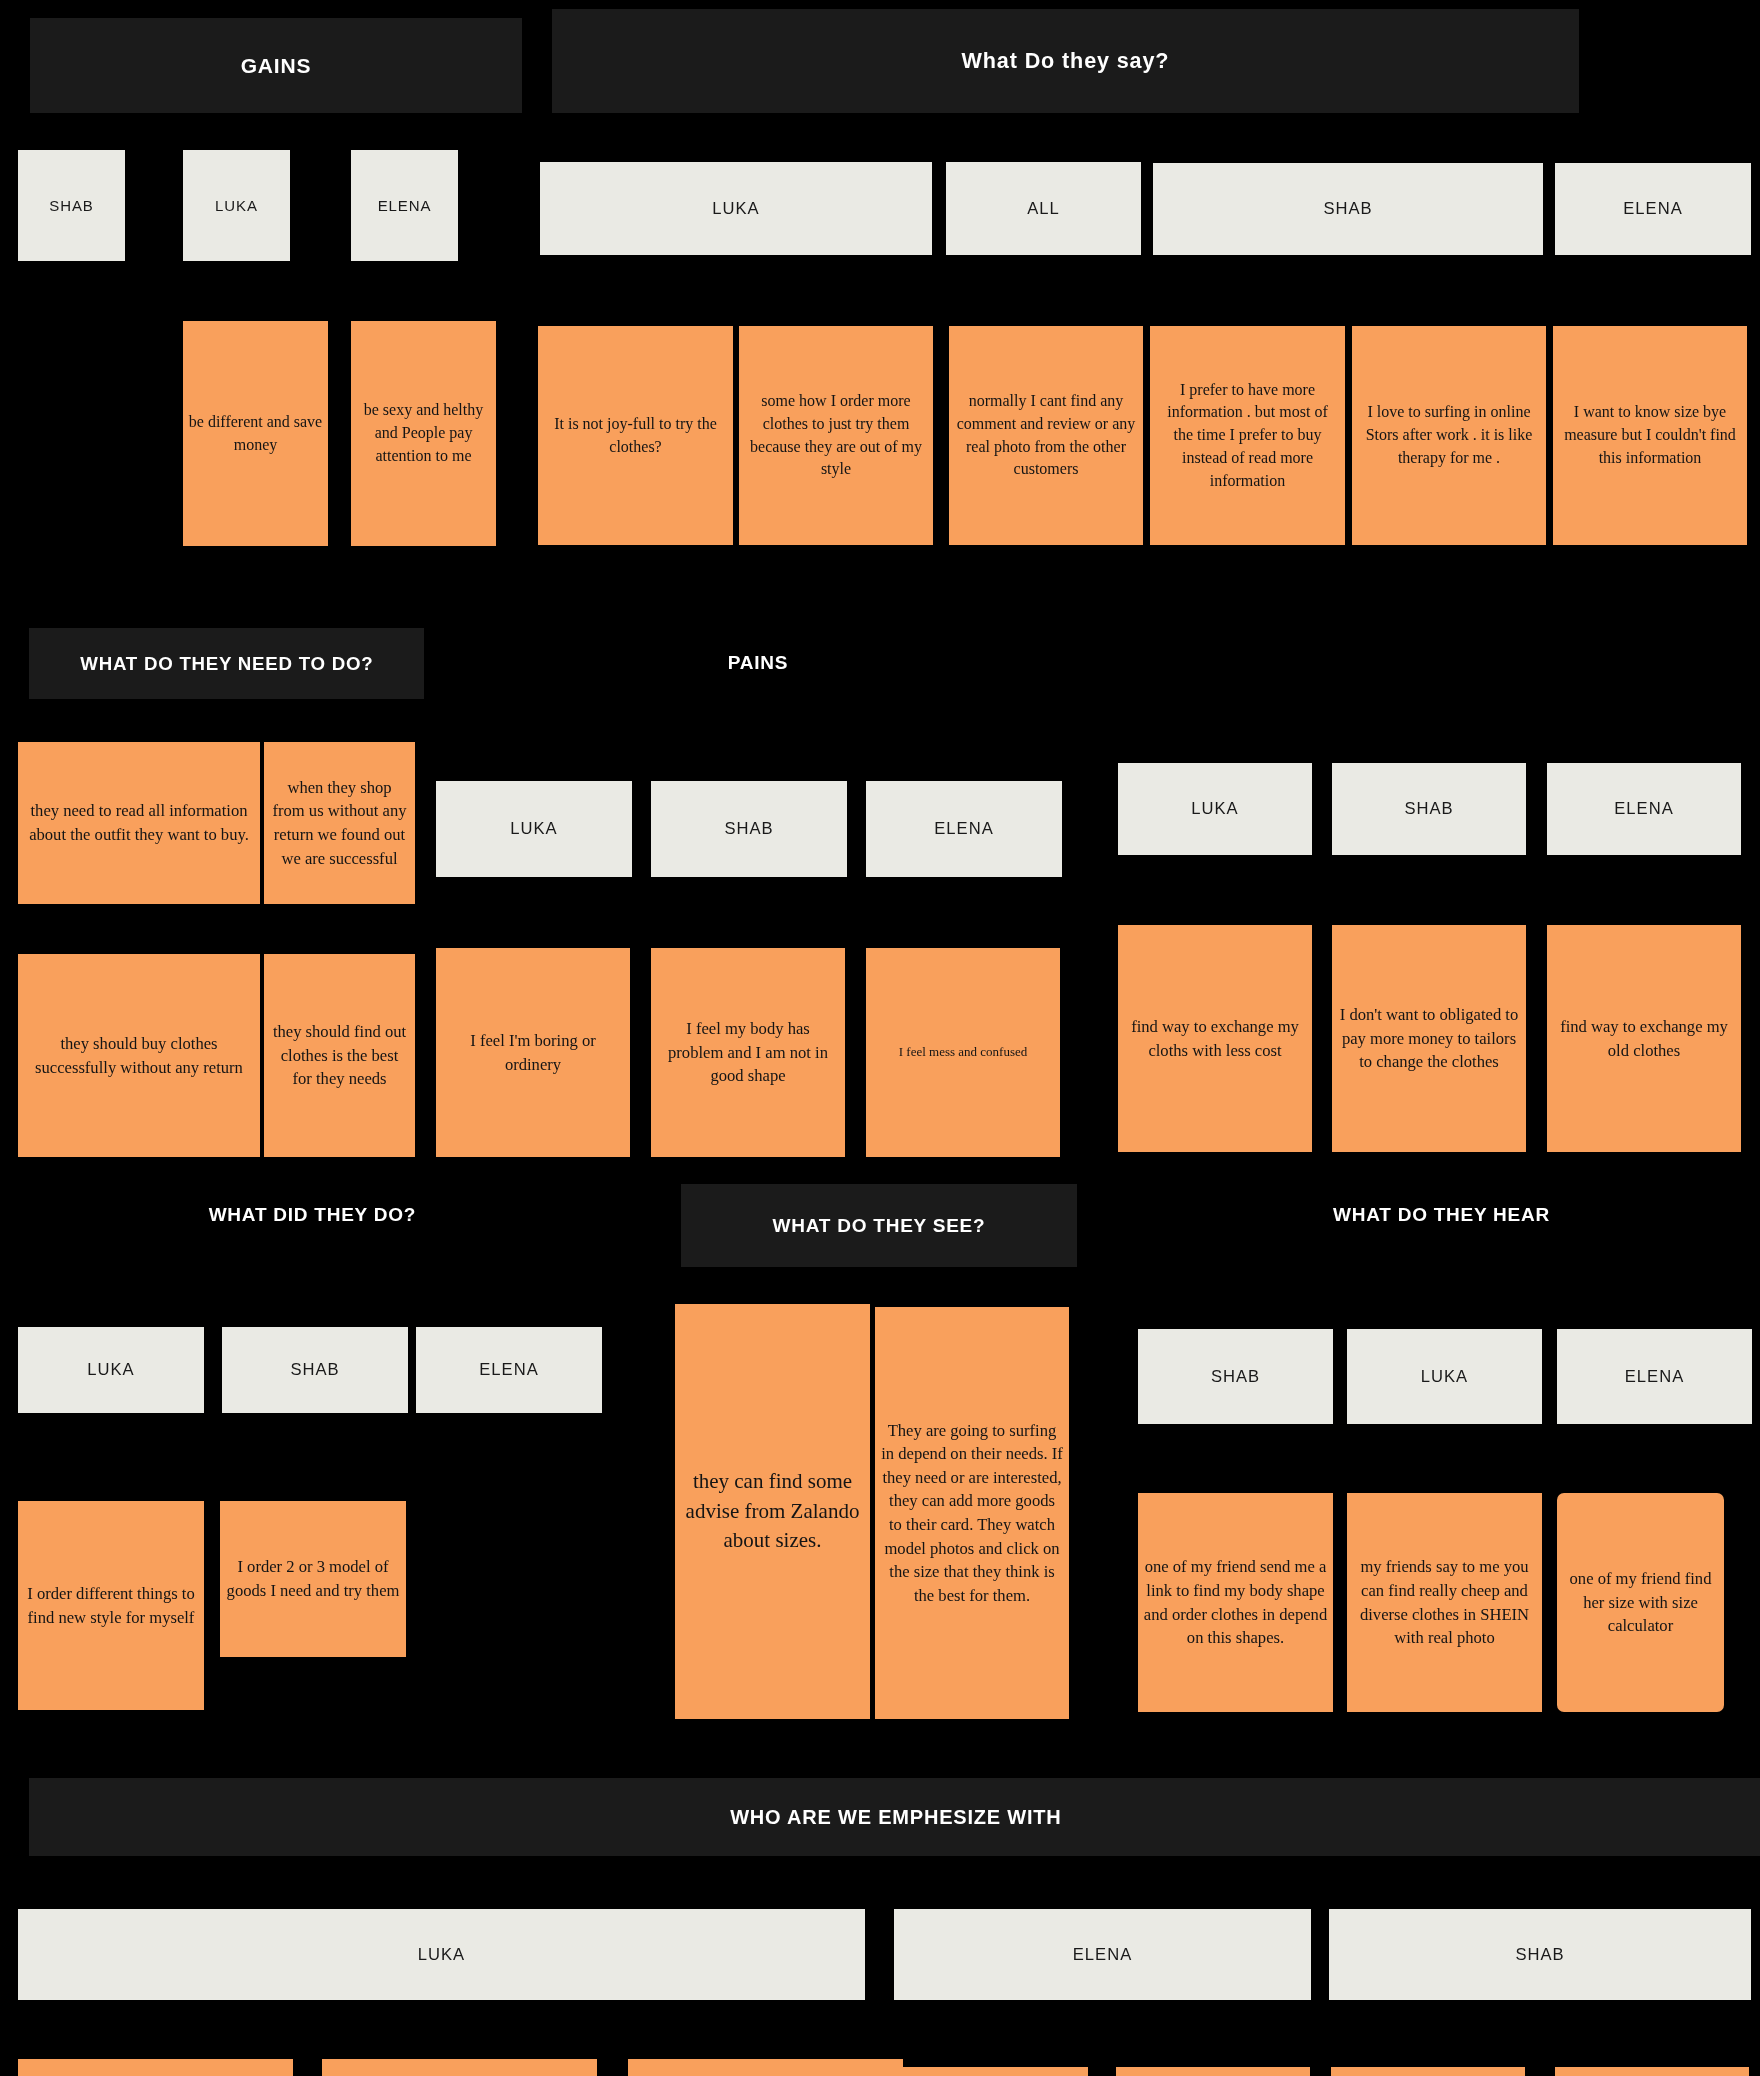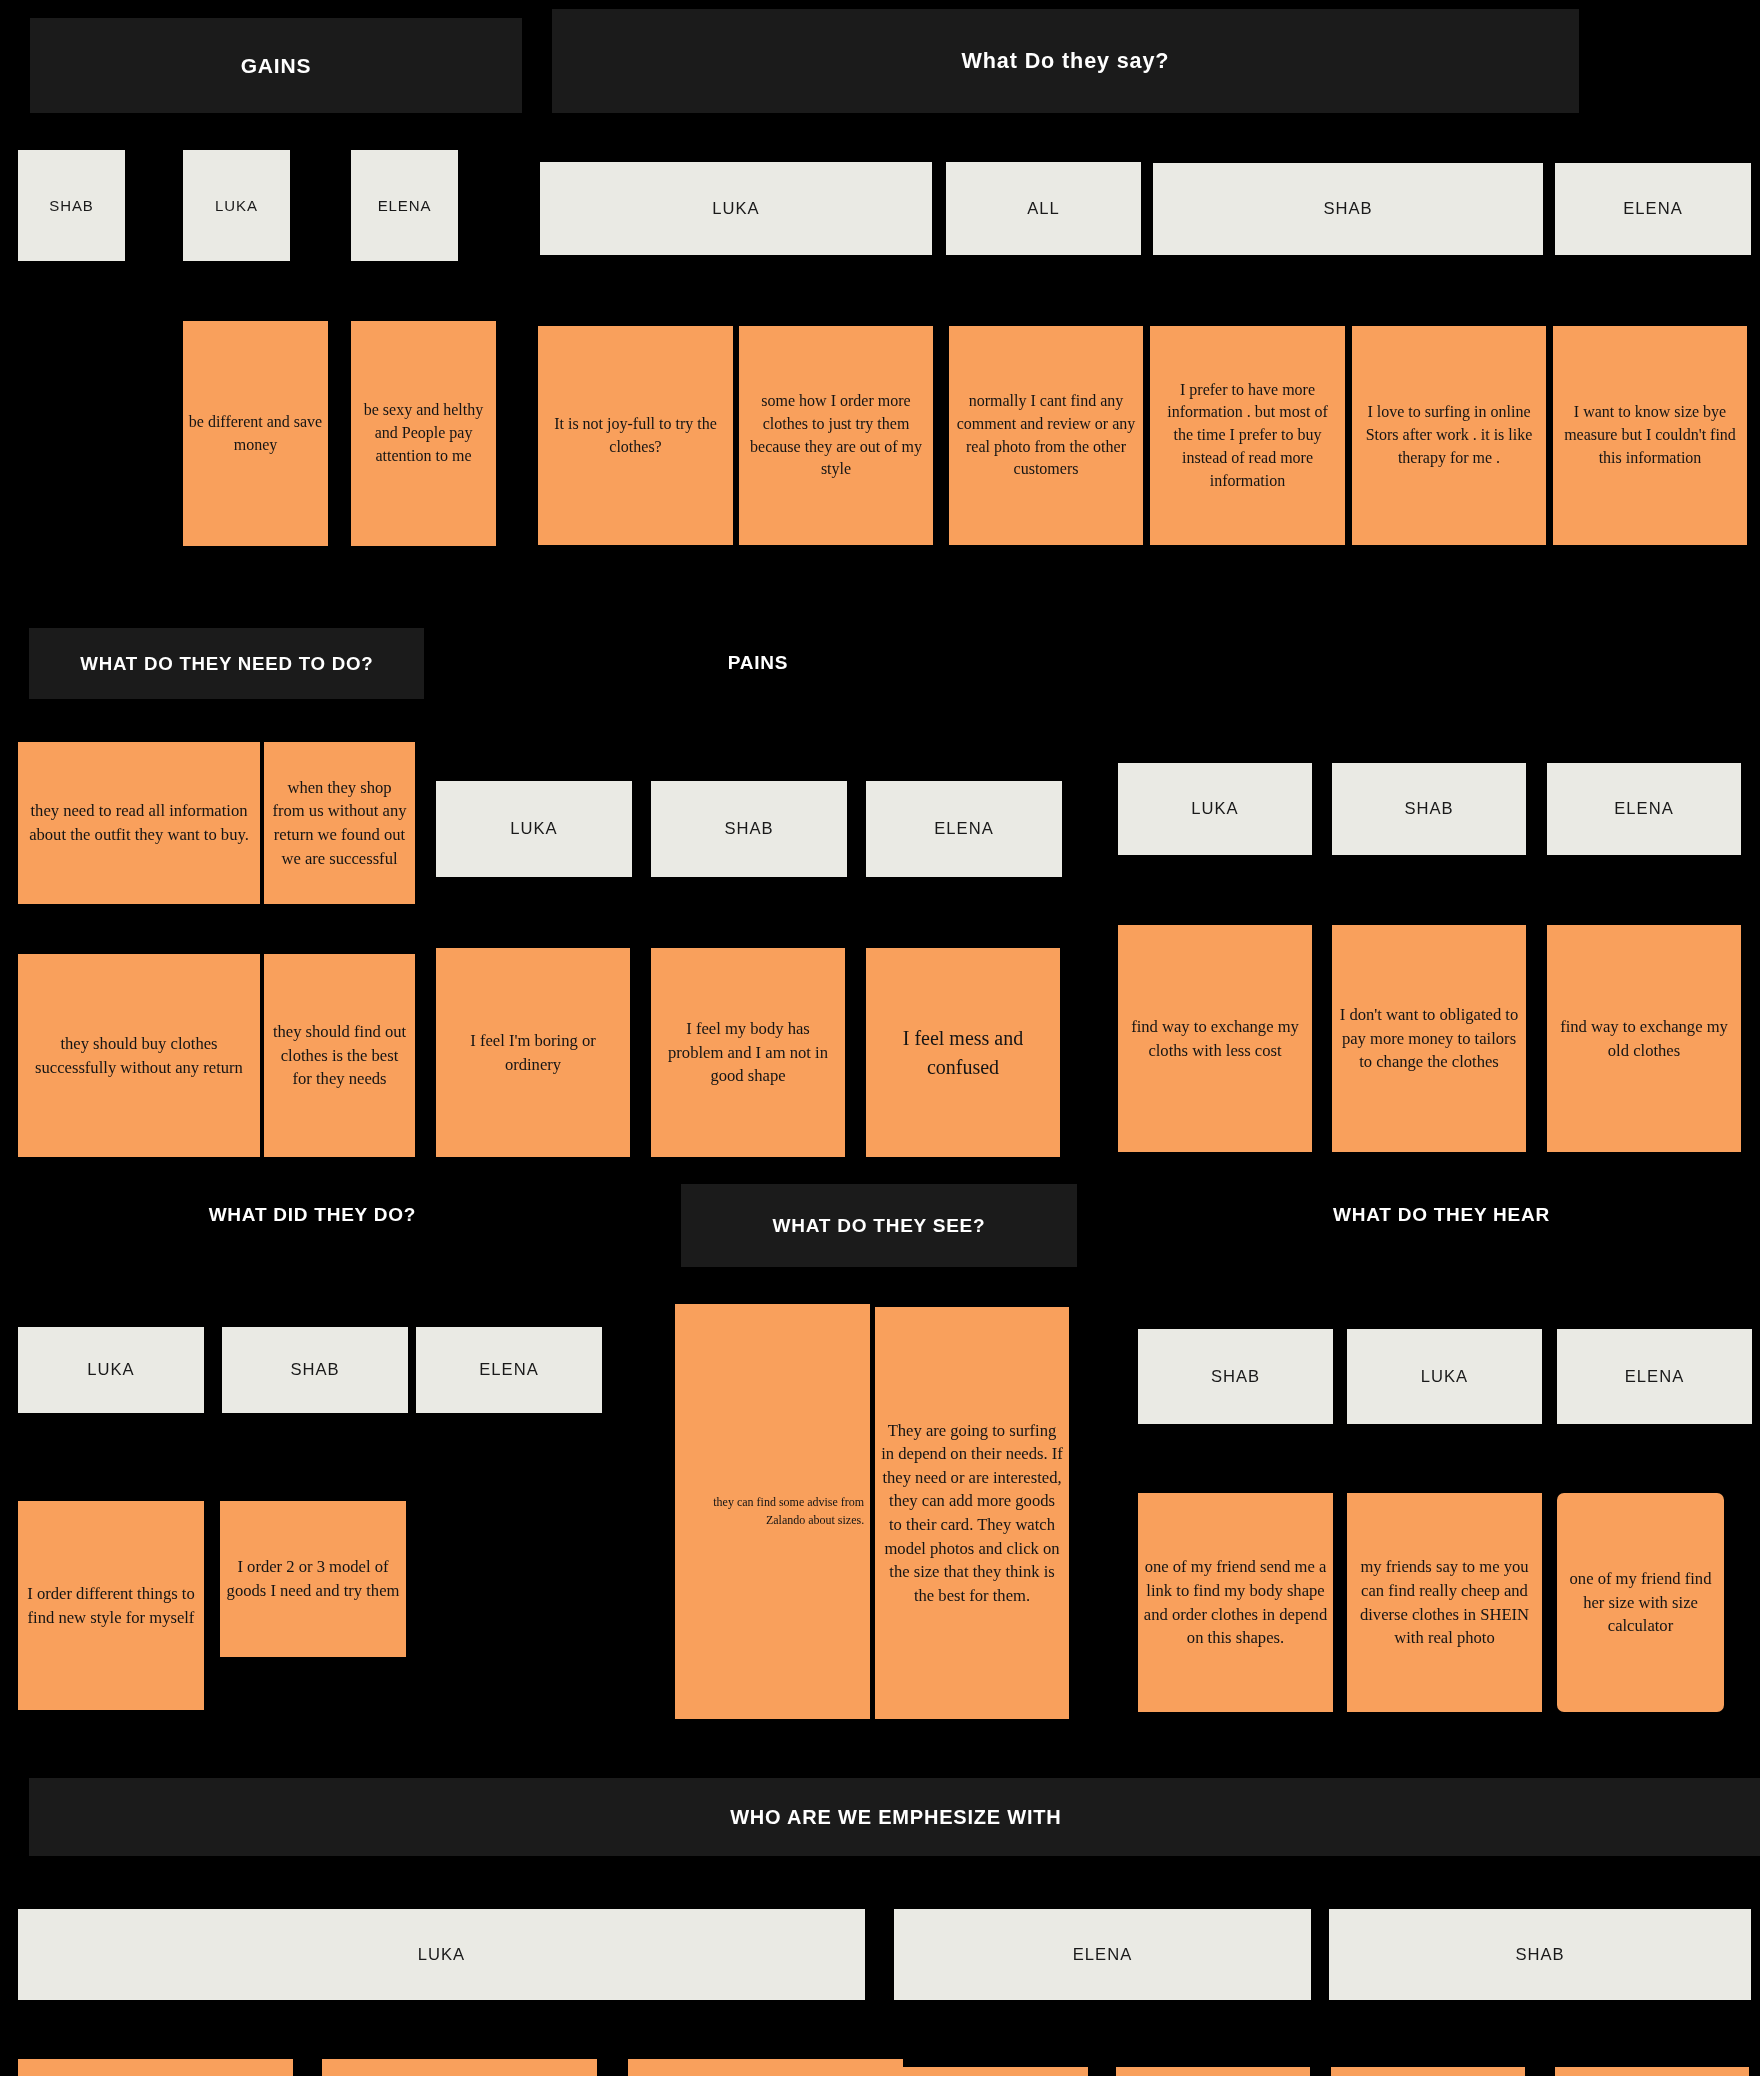--- a/index.html
+++ b/index.html
@@ -174,21 +174,21 @@
     <span class="label-text" style="font-size:16.6px;">ELENA</span>
   </div>
 
   <div class="node sticky" style="left:436px; top:948px; width:194px; height:209px;">
     <span class="sticky-text" style="font-size:16.6px;">I feel I'm boring or ordinery</span>
   </div>
   <div class="node sticky" style="left:651px; top:948px; width:194px; height:209px;">
     <span class="sticky-text" style="font-size:16.6px;">I feel my body has problem and I am not in good shape</span>
   </div>
   <div class="node sticky" style="left:866px; top:948px; width:194px; height:209px;">
-    <span class="sticky-text" style="font-size:20px;">I feel mess and confused</span>
+    <span class="sticky-text" style="font-size:13px;">I feel mess and confused</span>
   </div>
 
 
   <div class="node label-card" style="left:1118px; top:763px; width:194px; height:92px;">
     <span class="label-text" style="font-size:16.6px;">LUKA</span>
   </div>
   <div class="node label-card" style="left:1332px; top:763px; width:194px; height:92px;">
     <span class="label-text" style="font-size:16.6px;">SHAB</span>
   </div>
   <div class="node label-card" style="left:1547px; top:763px; width:194px; height:92px;">
@@ -224,21 +224,21 @@
   </div>
   <div class="node sticky" style="left:220px; top:1501px; width:186px; height:156px;">
     <span class="sticky-text" style="font-size:16.6px;">I order 2 or 3 model of goods I need and try them</span>
   </div>
 
   <div class="node banner" style="left:669px; top:1184px; width:396px; height:83px;">
     <span class="banner-text" style="font-size:19px;">WHAT DO THEY SEE?</span>
   </div>
 
   <div class="node sticky" style="left:675px; top:1304px; width:195px; height:415px;">
-    <span class="sticky-text" style="font-size:12px;text-align:right;">they can find some advise from Zalando about sizes.</span>
+    <span class="sticky-text" style="font-size:21px;">they can find some advise from Zalando about sizes.</span>
   </div>
   <div class="node sticky" style="left:875px; top:1307px; width:194px; height:412px;">
     <span class="sticky-text" style="font-size:16.6px;">They are going to surfing in depend on their needs. If they need or are interested, they can add more goods to their card. They watch model photos and click on the size that they think is the best for them.</span>
   </div>
 
   <div class="node plaintitle" style="left:1124px; top:1204px; width:635px; height:46px;">
     <span class="banner-text" style="font-size:19px;">WHAT DO THEY HEAR</span>
   </div>
 
   <div class="node label-card" style="left:1138px; top:1329px; width:195px; height:95px;">

